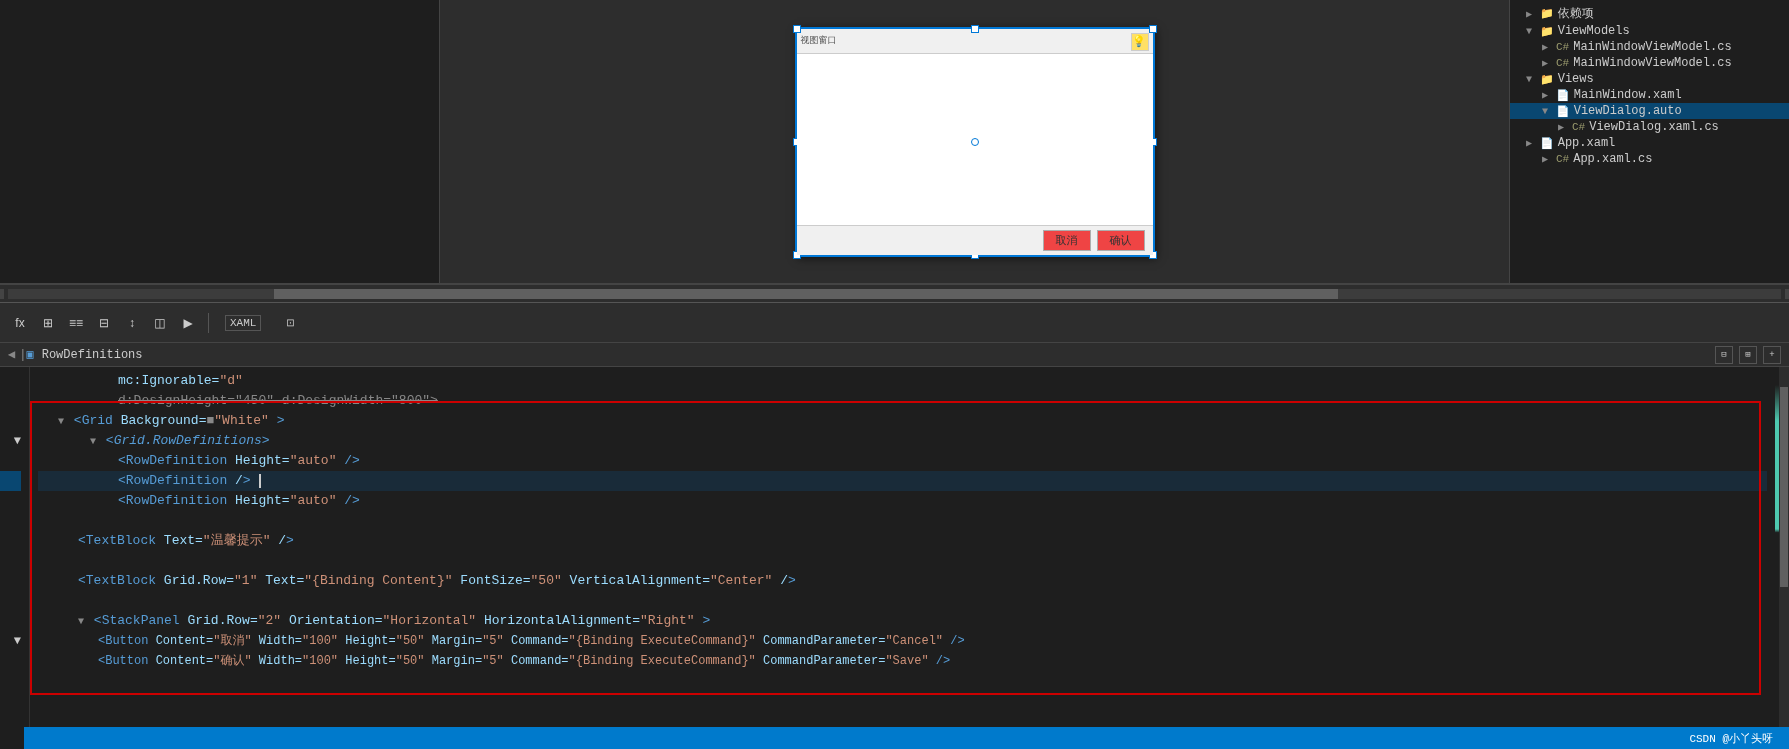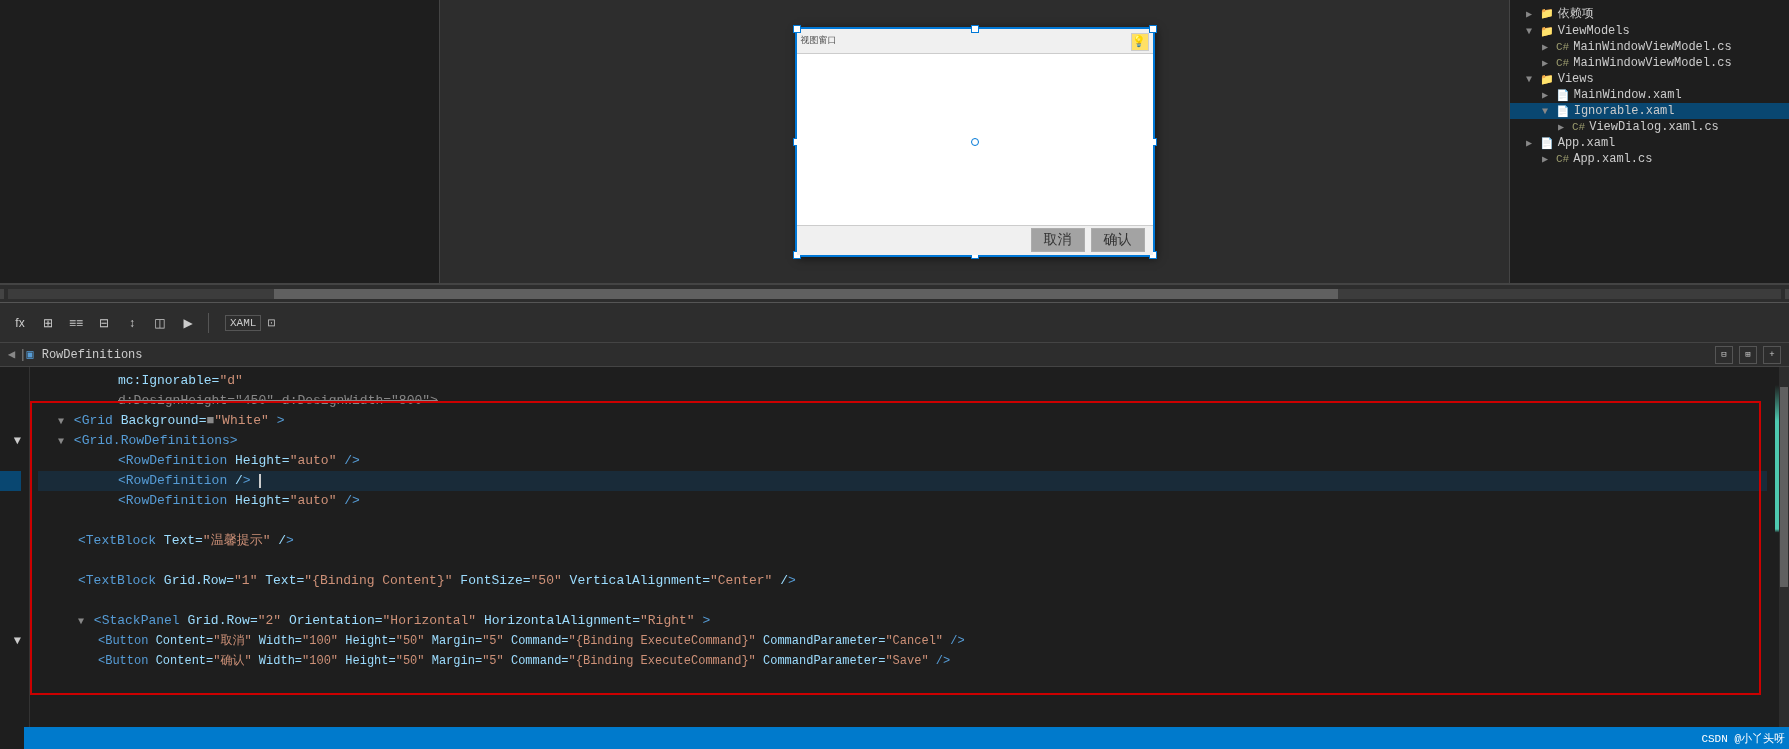--- a/index.html
+++ b/index.html
@@ -96,24 +96,24 @@
       background: #f0f0f0;
       display: flex;
       justify-content: flex-end;
       align-items: center;
       padding: 0 8px;
       gap: 6px;
       border-top: 1px solid #ccc;
     }
 
     .preview-btn {
-      background: #a3a3a3;
+      background: #ef4444;
       border: 1px solid #adadad;
       color: #333;
-      font-size: 14px;
+      font-size: 11px;
       padding: 2px 12px;
       cursor: pointer;
     }
 
     
     .handle {
       width: 8px;
       height: 8px;
       background: white;
       border: 1px solid #0078d7;
@@ -181,21 +181,21 @@
       display: flex;
       align-items: center;
       justify-content: center;
       cursor: pointer;
       font-size: 12px;
     }
 
     .xaml-tab {
       display: flex;
       align-items: center;
-      gap: 2px;
+      gap: 21px;
       margin-left: 8px;
       background: transparent;
       border: none;
       color: #cccccc;
       cursor: pointer;
     }
 
     
     .scrollbar-area {
       height: 18px;
@@ -317,21 +317,21 @@
       margin: 0 auto;
       margin-top: 20px;
     }
 
     
     .bottom-status {
       height: 22px;
       background: #007acc;
       display: flex;
       align-items: center;
-      padding: 0 4px;
+      padding: 0 16px;
       justify-content: flex-end;
       font-size: 11px;
       color: white;
       margin-top: auto;
       margin-left: 24px;
     }
 
     
     .green-bar {
       width: 4px;
@@ -428,21 +428,21 @@
 
     <div class="tree-item" style="padding-left: 32px;">
       <span class="arrow">▶</span>
       <span class="icon xaml-icon">📄</span>
       <span>MainWindow.xaml</span>
     </div>
 
     <div class="tree-item selected" style="padding-left: 32px;">
       <span class="arrow">▼</span>
       <span class="icon xaml-icon">📄</span>
-      <span>Ignorable.xaml</span>
+      <span>ViewDialog.auto</span>
     </div>
 
     <div class="tree-item" style="padding-left: 48px;">
       <span class="arrow">▶</span>
       <span class="icon cs-icon">C#</span>
       <span>ViewDialog.xaml.cs</span>
     </div>
 
     <div class="tree-item" style="padding-left: 16px;">
       <span class="arrow">▶</span>
@@ -538,21 +538,21 @@
     <div class="code-line">
       <span style="margin-left: 20px;">
         <span class="collapse-arrow">▼</span>
         <span class="xml-tag">&lt;Grid</span>
         <span class="xml-attr"> Background=</span><span style="color:#888;">■</span><span class="xml-value">"White"</span>
         <span class="xml-tag">&gt;</span>
       </span>
     </div>
 
     <div class="code-line">
-      <span style="margin-left: 20px;">
+      <span style="margin-left: 52px; font-style: italic;">
         <span class="collapse-arrow">▼</span>
         <span class="xml-tag">&lt;Grid.RowDefinitions&gt;</span>
       </span>
     </div>
 
     <div class="code-line">
       <span style="margin-left: 80px;">
         <span class="xml-tag">&lt;RowDefinition</span>
         <span class="xml-attr"> Height=</span><span class="xml-value">"auto"</span>
         <span class="xml-tag">/&gt;</span>

